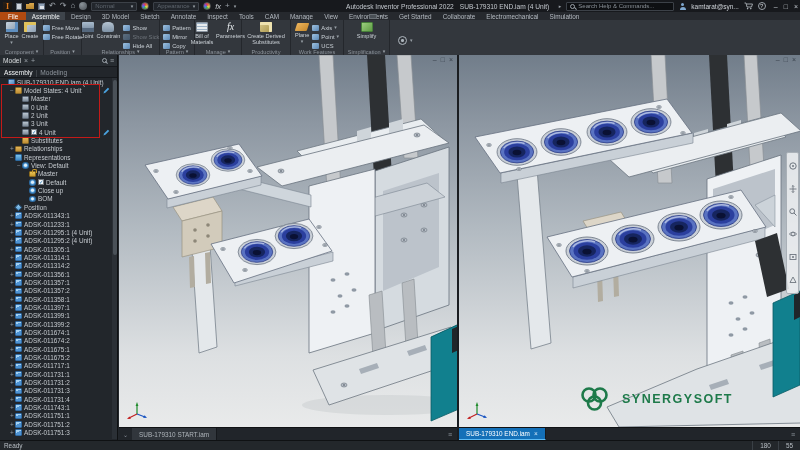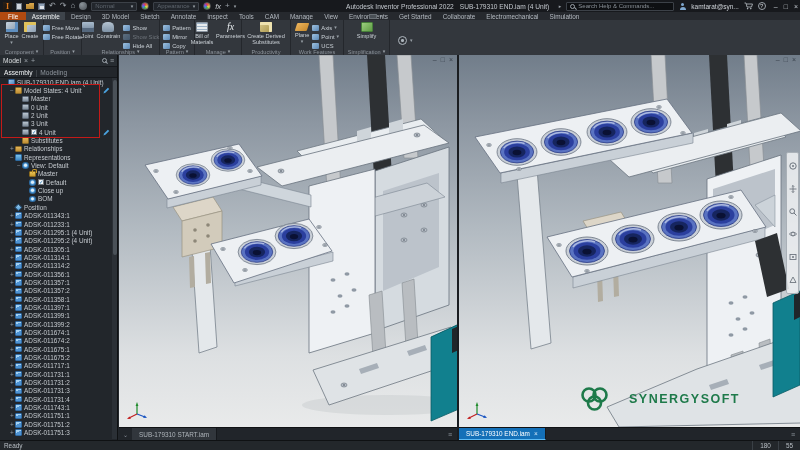--- a/index.html
+++ b/index.html
@@ -122,21 +122,21 @@
   .vpt-burger{margin-left:auto;display:flex;align-items:center;padding:0 5px;color:#8d949c;font-size:7px;}
 
   
   .navbar{position:absolute;right:1px;top:97px;width:13px;height:142px;background:rgba(236,238,240,.88);
           border:0.5px solid #a9b0b7;border-radius:2px;display:flex;flex-direction:column;align-items:center;
           justify-content:space-around;padding:2px 0;}
   .nico{width:8px;height:8px;flex:none;}
   .nico svg{display:block;}
 
   
-  .wmark{position:absolute;left:120px;bottom:28px;display:flex;align-items:center;gap:18px;}
+  .wmark{position:absolute;left:120px;bottom:28px;display:flex;align-items:center;gap:11px;}
   .wmark-text{color:#1e7a4a;font-size:12.5px;font-weight:bold;letter-spacing:1.5px;}
 
   
   .statusbar{position:absolute;left:0;top:440px;width:800px;height:10px;background:#23272b;border-top:1px solid #0f1113;
              display:flex;align-items:center;font-size:6.4px;color:#b9bfc5;padding-left:4px;}
   .sb-right{margin-left:auto;display:flex;height:100%;align-items:stretch;}
   .sb-cell{border-left:1px solid #3a4046;padding:0 7px;display:flex;align-items:center;}
 </style>
 </head>
 <body>

